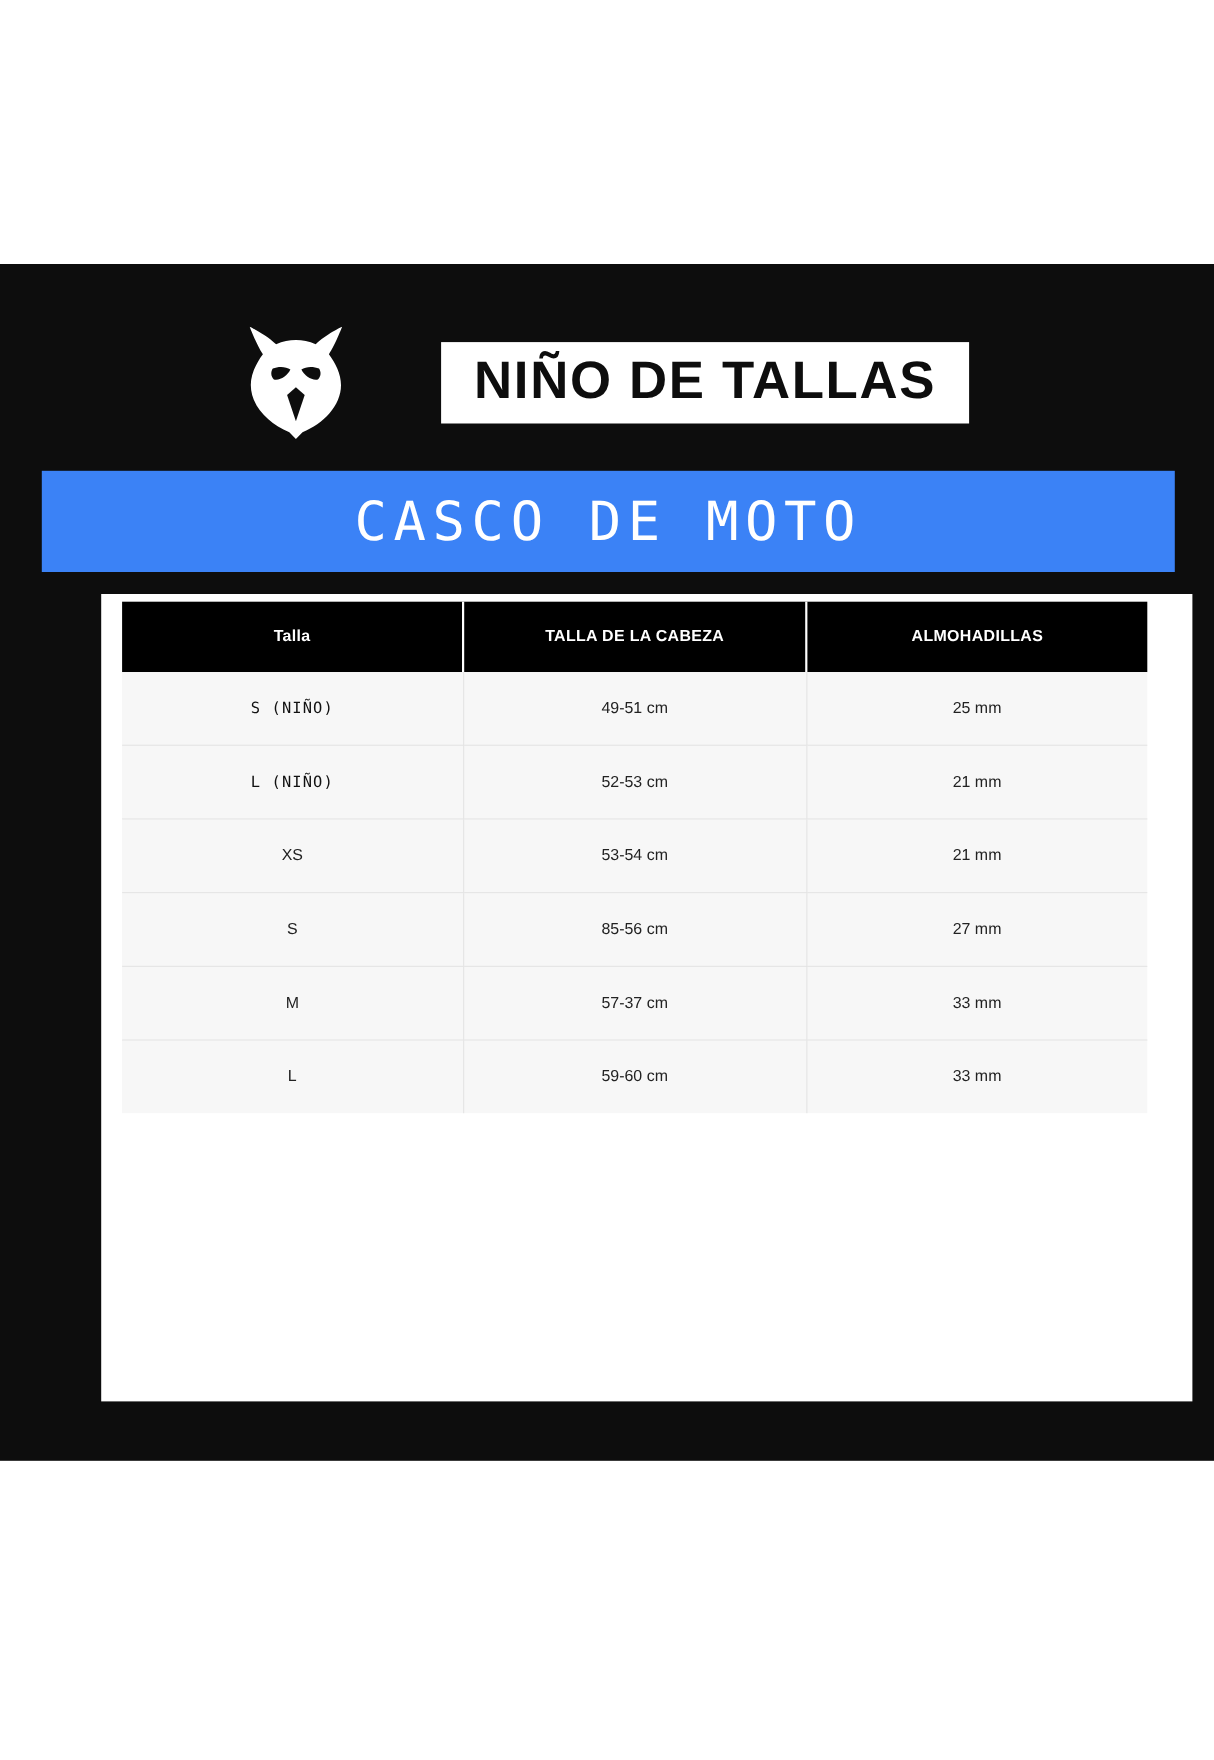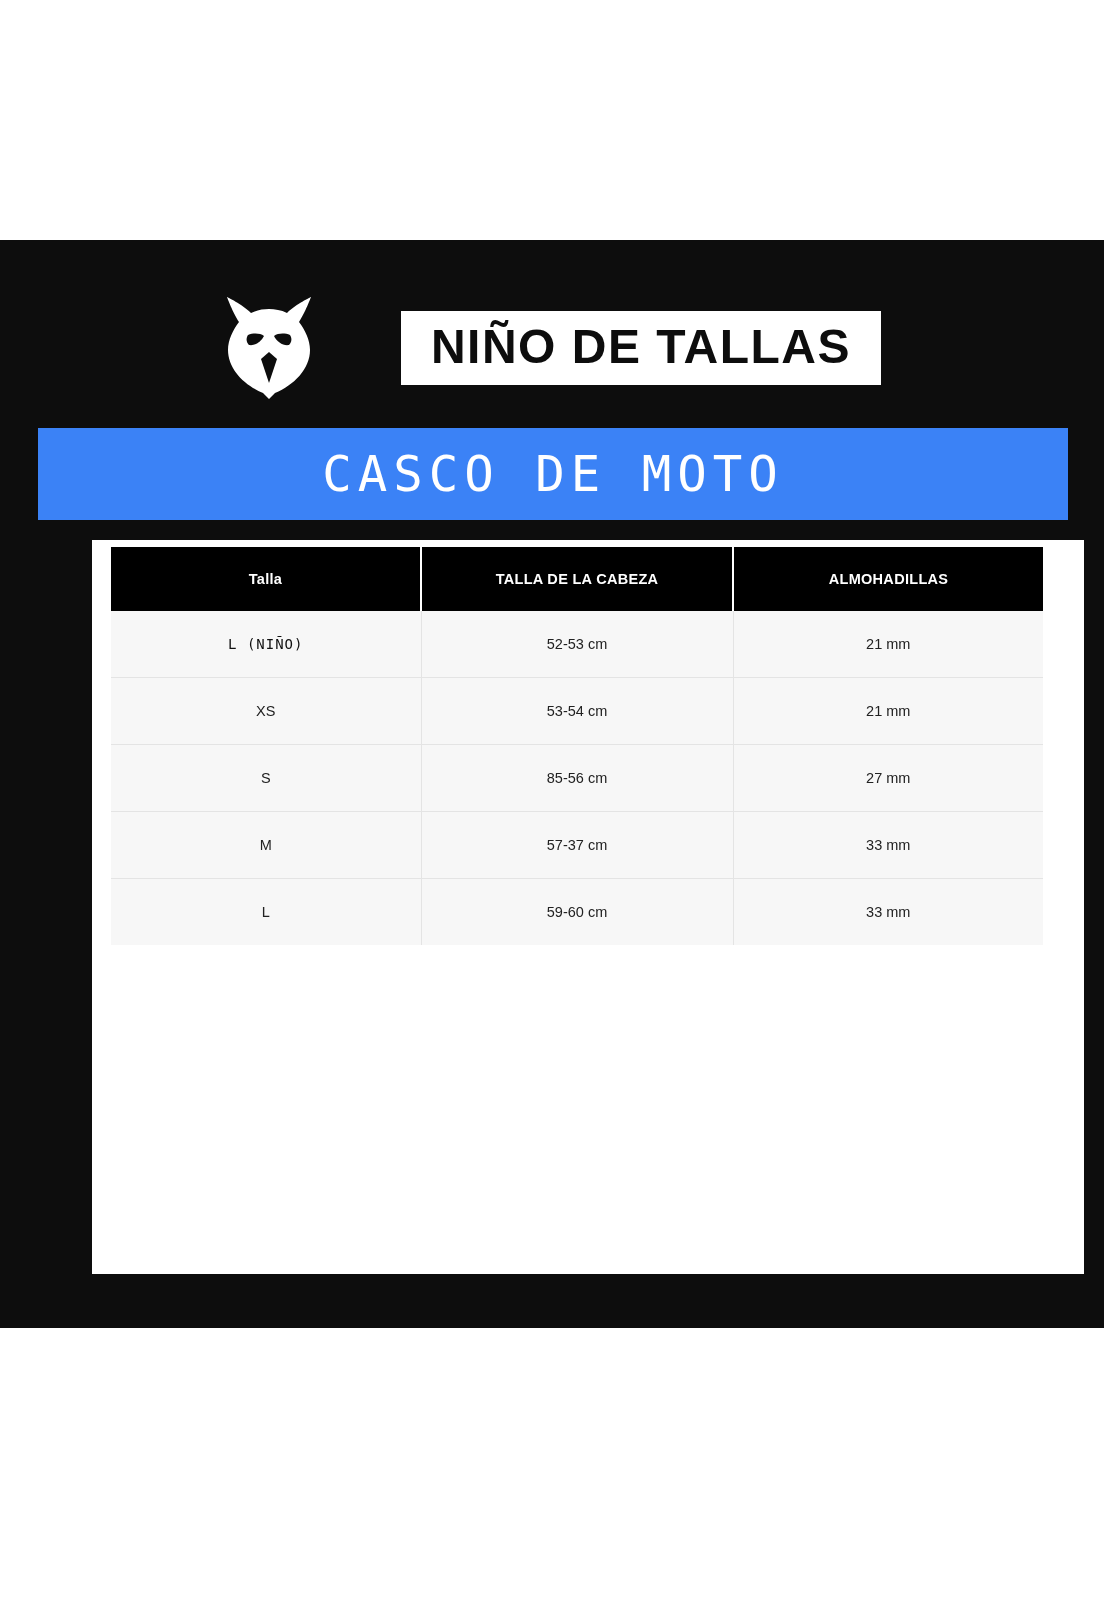--- a/index.html
+++ b/index.html
@@ -170,20 +170,25 @@
       </colgroup>
       <thead>
         <tr>
           <th>Talla</th>
           <th>TALLA DE LA CABEZA</th>
           <th>ALMOHADILLAS</th>
         </tr>
       </thead>
       <tbody>
         <tr>
+          <td class="kid-size">S (NIÑO)</td>
+          <td>49-51 cm</td>
+          <td>25 mm</td>
+        </tr>
+        <tr>
           <td class="kid-size">L (NIÑO)</td>
           <td>52-53 cm</td>
           <td>21 mm</td>
         </tr>
         <tr>
           <td>XS</td>
           <td>53-54 cm</td>
           <td>21 mm</td>
         </tr>
         <tr>

